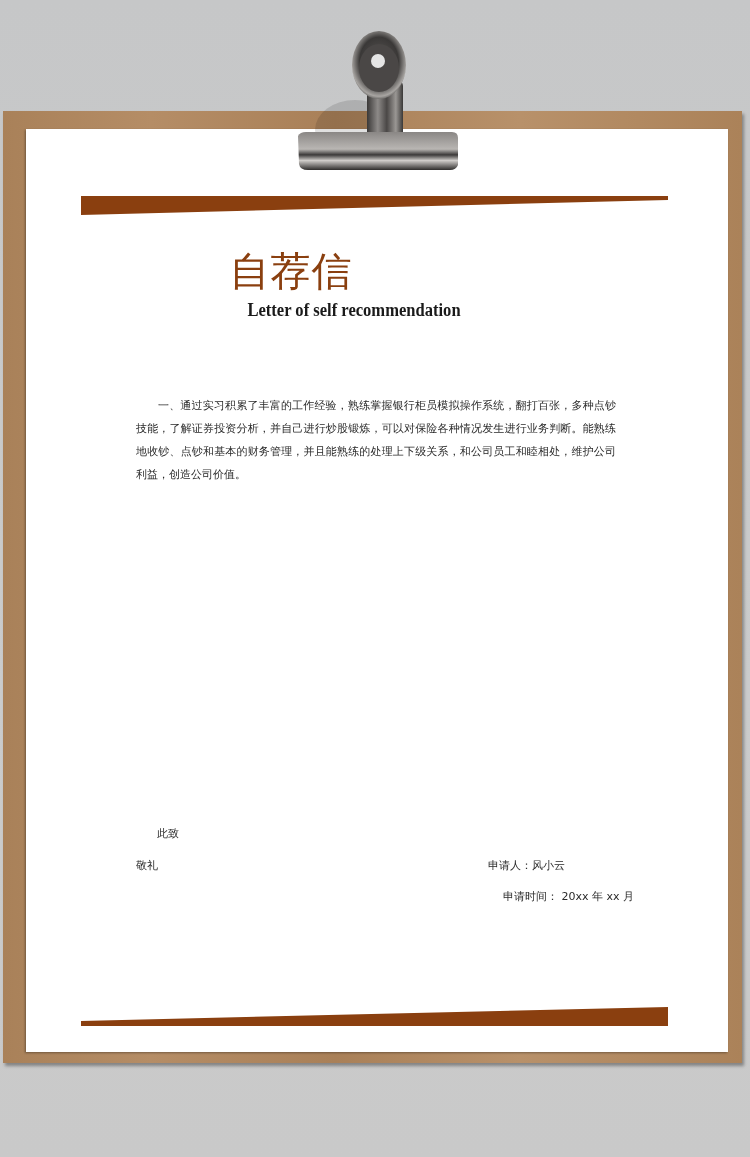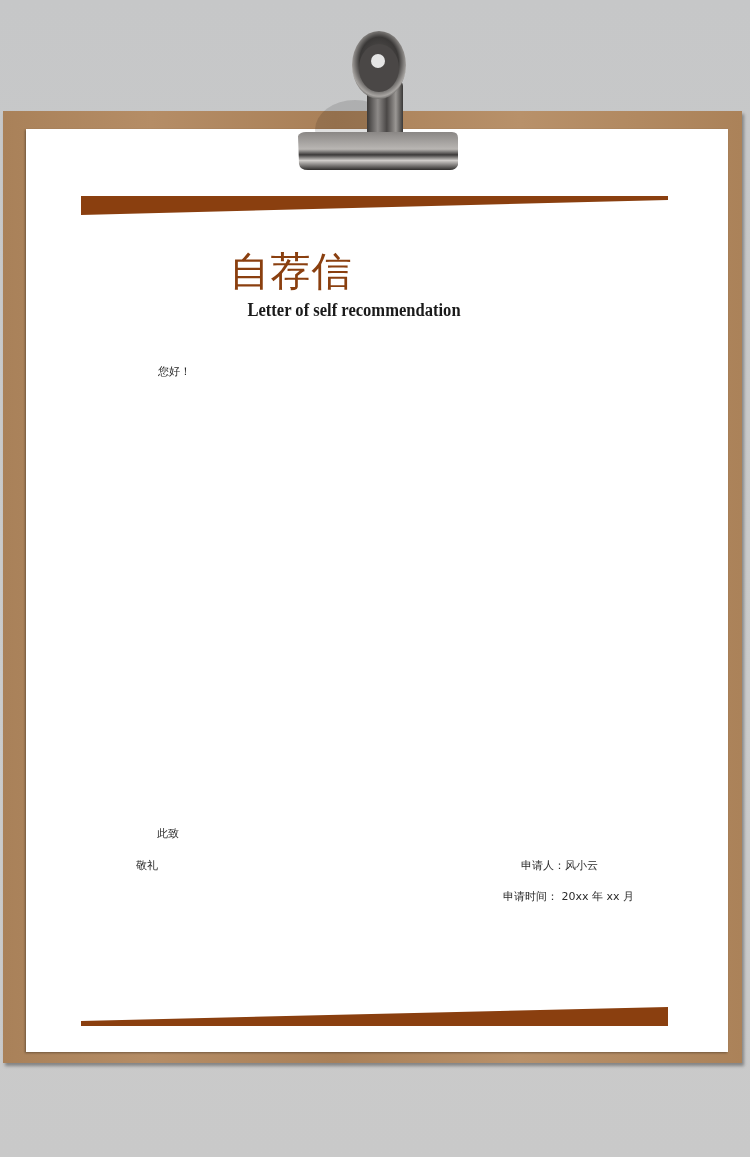--- a/index.html
+++ b/index.html
@@ -34,21 +34,21 @@
   .letter {
     position:absolute; left:136px; top:360px; width:480px;
     font-size:11px; color:#2a2a2a; line-height:23px;
   }
   .letter p { margin:0; text-align:justify; }
   .indent { text-indent:22px; }
   .gap { height:16px; }
   .gap2 { height:18px; }
   .closing { position:absolute; left:157px; top:826px; font-size:11px; color:#2a2a2a; }
   .regards { position:absolute; left:136px; top:858px; font-size:11px; color:#2a2a2a; }
-  .applicant { position:absolute; left:521px; top:858px; font-size:11px; color:#2a2a2a;font-family:Liberation Mono, monospace; }
+  .applicant { position:absolute; left:488px; top:858px; font-size:11px; color:#2a2a2a;font-family:Liberation Mono, monospace; }
   .date { position:absolute; left:495px; top:889px; font-size:11px; color:#2a2a2a;margin-left:8px; }
   .clip { position:absolute; left:280px; top:20px; width:200px; height:160px; }
 </style>
 </head>
 <body>
 
 <div class="board"></div>
 <div class="paper"></div>
 
 <div class="wedge" style="left:81px; top:195px;">
@@ -93,23 +93,23 @@
     <ellipse cx="99" cy="48" rx="20" ry="24" fill="#4a4746"></ellipse>
     <circle cx="98" cy="41" r="7" fill="#e5e5e5"></circle>
     <path d="M18,116 Q20,112 26,112 L172,112 Q178,112 178,118 L178,145 Q176,150 170,150 L28,150 Q20,150 19,144 Z" fill="url(#base)"></path>
   </svg>
 </div>
 
 <div class="title-cn">自荐信</div>
 <div class="title-en">Letter of self recommendation</div>
 
 <div class="letter">
-  <p class="indent">您好！</p>
   <div class="gap"></div>
   <div class="gap2"></div>
+  <p class="indent">一、通过实习积累了丰富的工作经验，熟练掌握银行柜员模拟操作系统，翻打百张，多种点钞技能，了解证券投资分析，并自己进行炒股锻炼，可以对保险各种情况发生进行业务判断。能熟练地收钞、点钞和基本的财务管理，并且能熟练的处理上下级关系，和公司员工和睦相处，维护公司利益，创造公司价值。</p>
   <div class="gap2"></div>
   <div class="gap2"></div>
 </div>
 
 <div class="closing">此致</div>
 <div class="regards">敬礼</div>
 <div class="applicant">申请人：风小云</div>
 <div class="date">申请时间：  20xx 年 xx 月</div>
 
 </body></html>

